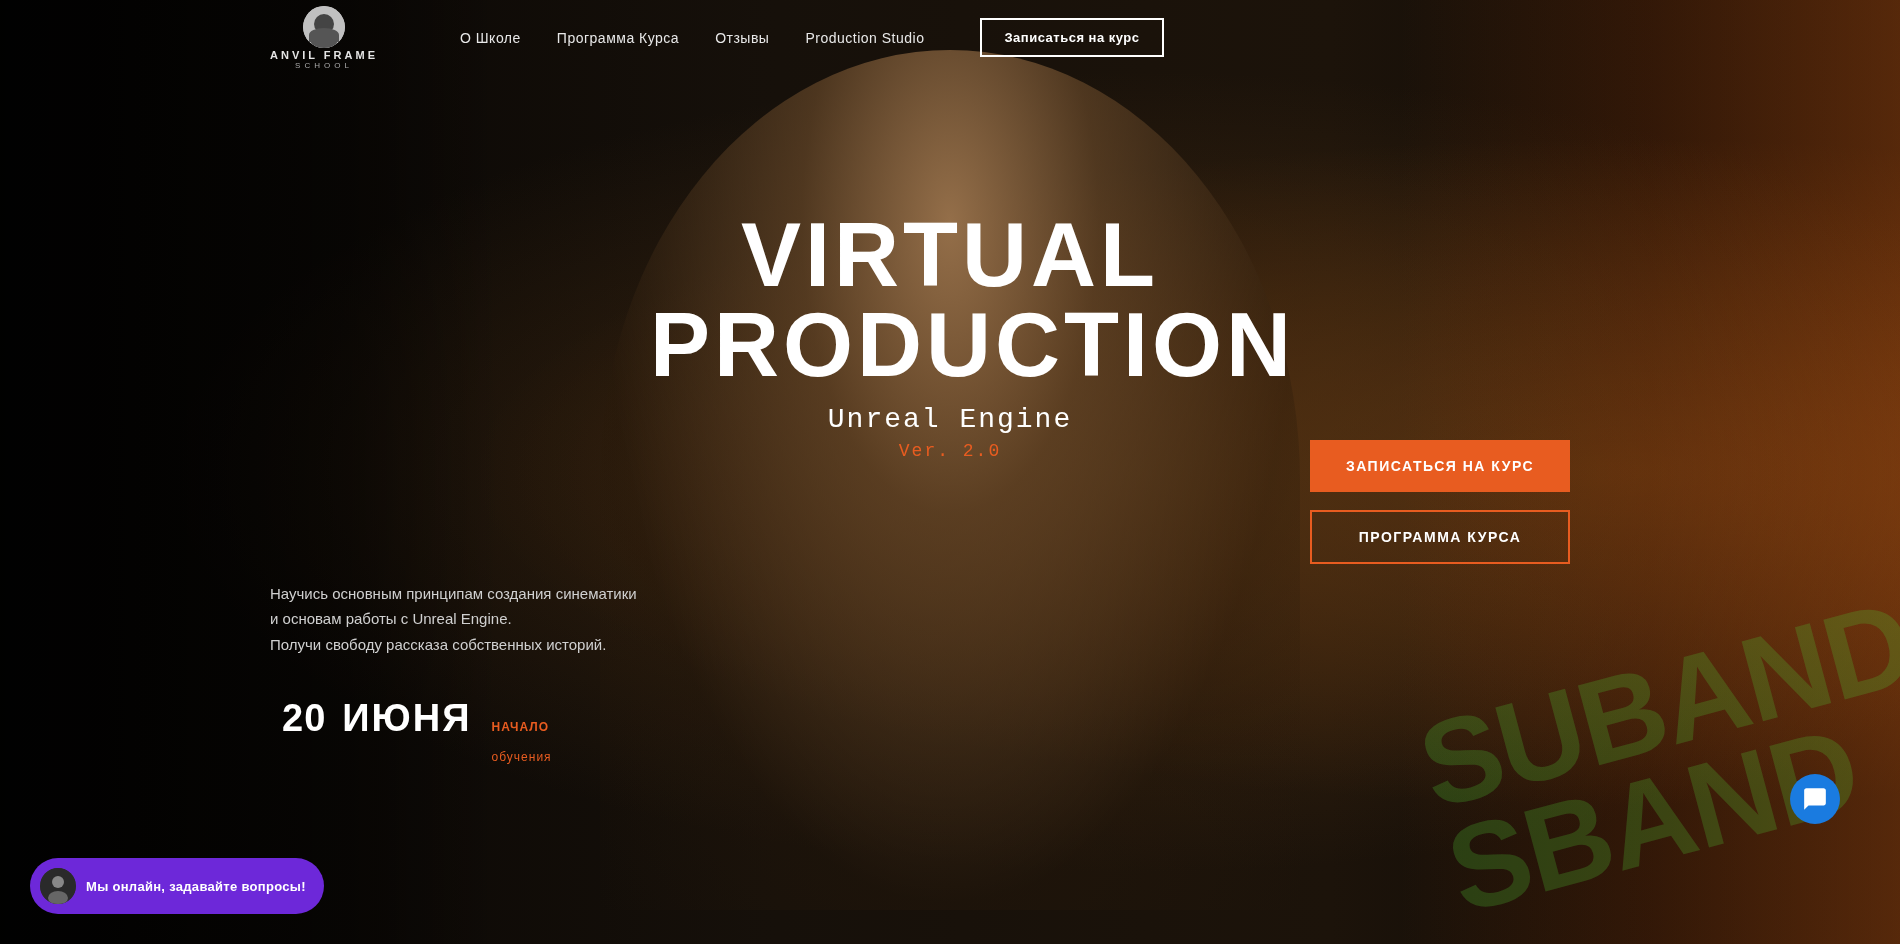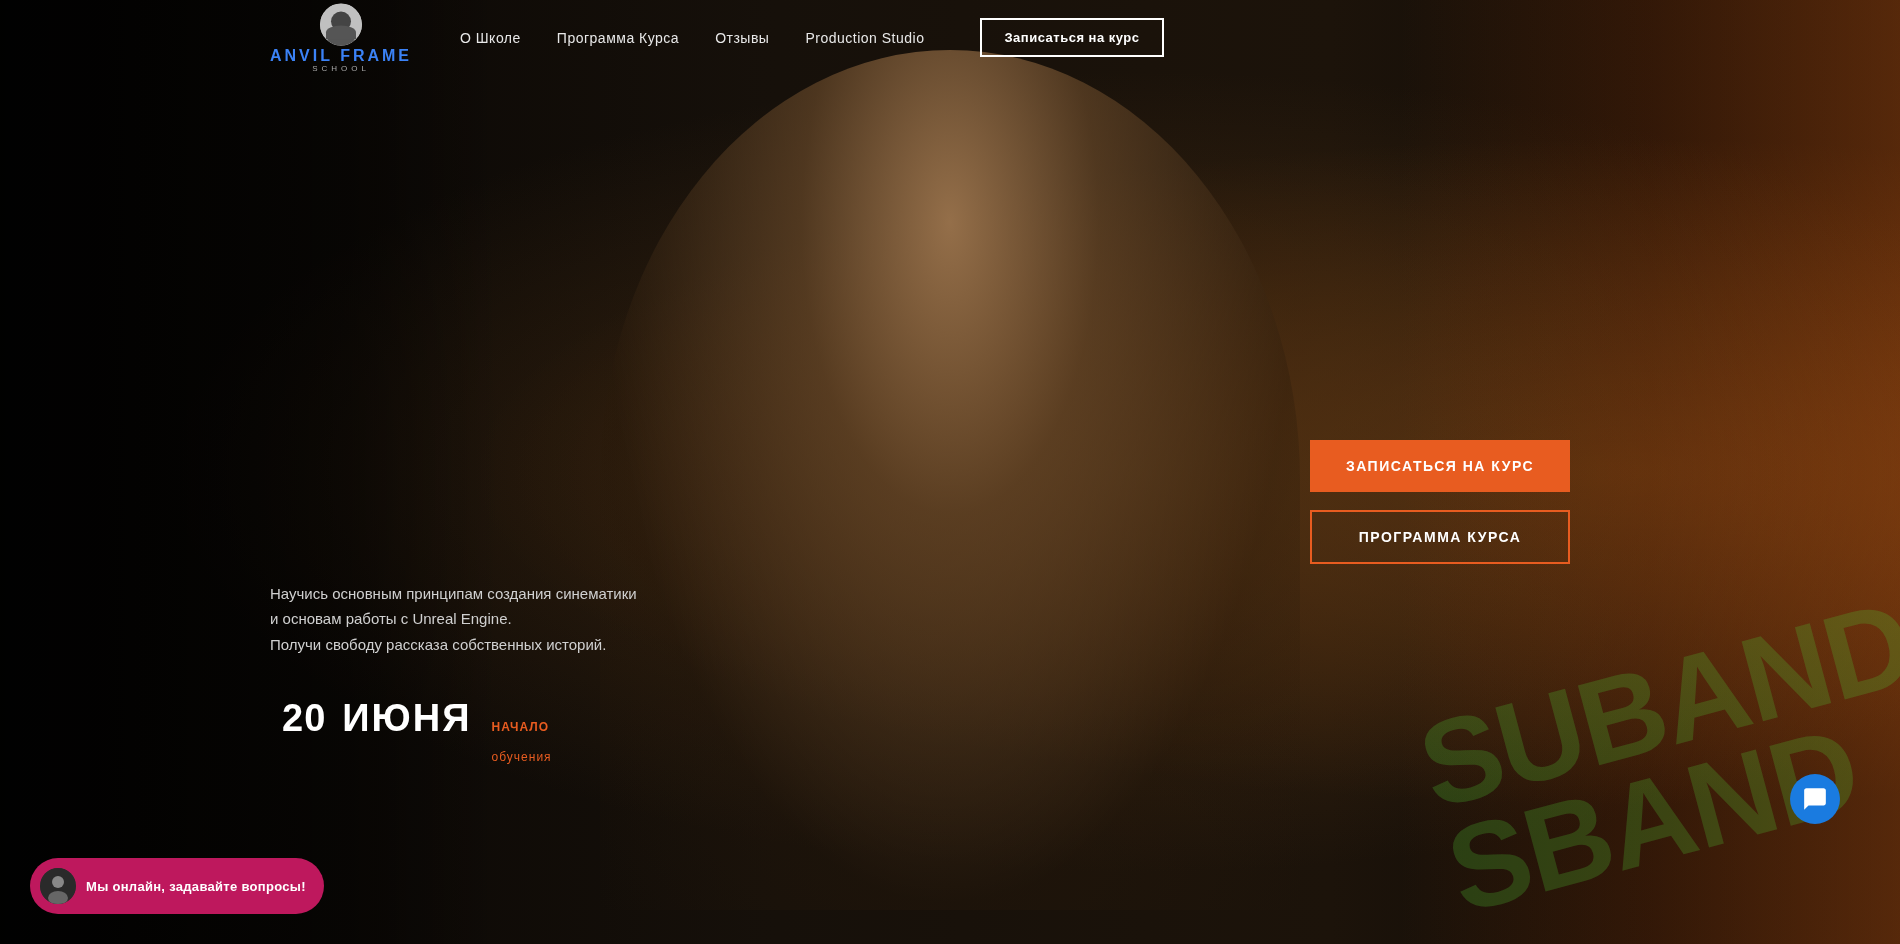--- a/index.html
+++ b/index.html
@@ -123,23 +123,23 @@
     }
 
     .logo-text-block {
       display: flex;
       flex-direction: column;
       align-items: center;
       margin-top: 2px;
     }
 
     .logo-main {
-      font-size: 16px;
+      font-size: 11px;
       font-weight: 800;
-      color: #3b82f6;
+      color: #e5e5e5;
       letter-spacing: 3px;
       line-height: 1;
     }
 
     .logo-sub {
       font-size: 8px;
       color: #aaa;
       letter-spacing: 4px;
       margin-top: 0;
     }
@@ -307,21 +307,21 @@
       cursor: pointer;
       border: 2px solid #e85c20;
       display: block;
     }
 
     
     .chat-widget {
       position: absolute;
       bottom: 30px;
       left: 30px;
-      background: #be185d;
+      background: #6d28d9;
       border-radius: 30px;
       display: flex;
       align-items: center;
       gap: 10px;
       padding: 10px 18px 10px 10px;
       cursor: pointer;
       z-index: 200;
     }
 
     .chat-avatar {
@@ -411,20 +411,28 @@
 
     <div class="nav-links">
       <a class="nav-link">О Школе</a>
       <a class="nav-link">Программа Курса</a>
       <a class="nav-link">Отзывы</a>
       <a class="nav-link">Production Studio</a>
       <button class="nav-cta">Записаться на курс</button>
     </div>
   </nav>
 
+  <div class="hero-title-block">
+    <div class="hero-title">
+      <span>VIRTUAL</span><br>
+      <span>PRODUCTION</span>
+    </div>
+    <div class="hero-subtitle">Unreal Engine</div>
+    <div class="hero-version">Ver. 2.0</div>
+  </div>
 
   <div class="hero-content-left">
     <div class="hero-description">
       <span>Научись основным принципам создания синематики</span><br>
       <span>и основам работы с Unreal Engine.</span><br>
       <span>Получи свободу рассказа собственных историй.</span>
     </div>
     <div class="hero-date-line">
       <span class="hero-date">20</span>
       <span class="hero-date-month">ИЮНЯ</span>

